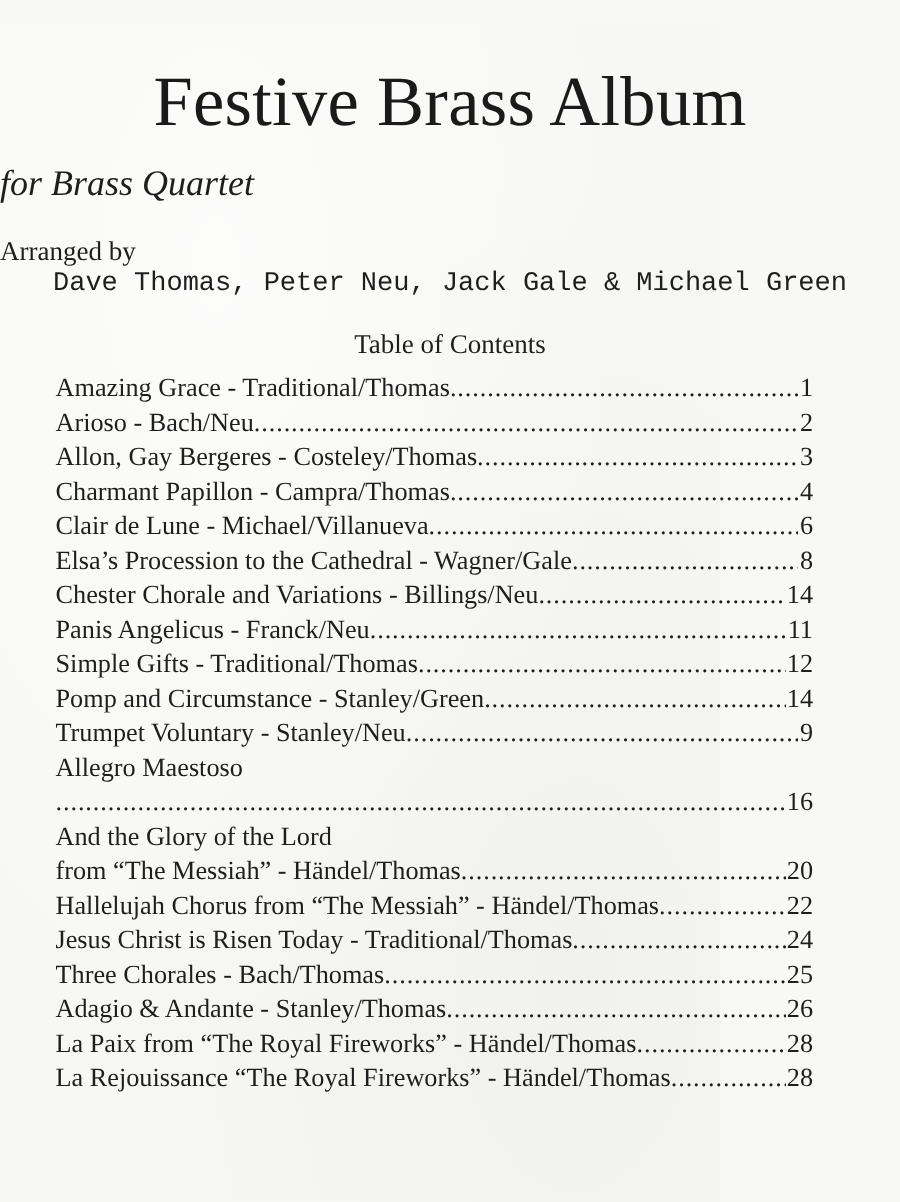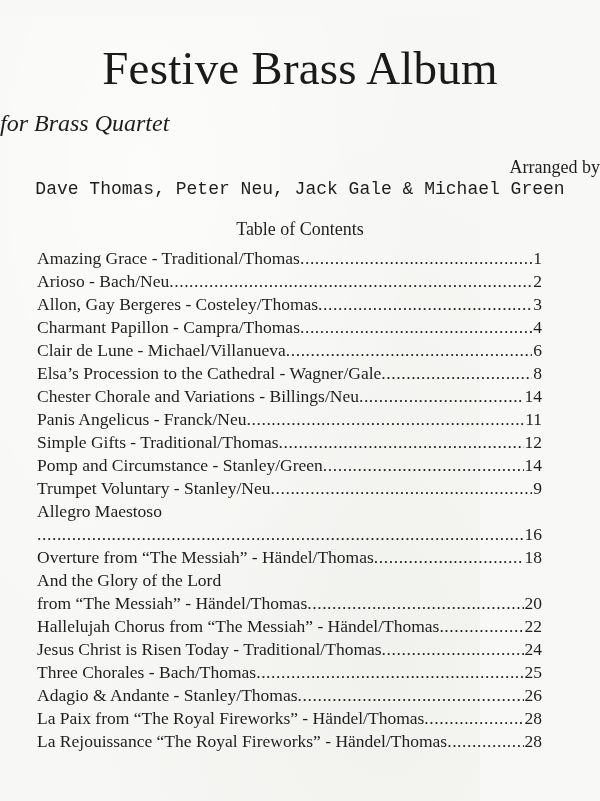--- a/index.html
+++ b/index.html
@@ -41,21 +41,21 @@
       text-align: left;
       font-style: italic;
       font-size: 24px;
       line-height: 30px;
       color: #1e1e1e;
     }
     .arranged-by {
       position: absolute;
       left: 0; width: 600px;
       top: 140px;
-      text-align: right;
+      text-align: left;
       font-size: 18px;
       line-height: 22px;
     }
     .arrangers {
       position: absolute;
       left: 0; width: 600px;
       top: 162px;
       text-align: center;
       font-size: 18px;
       line-height: 22px;
@@ -172,25 +172,20 @@
         <span class="toc-dots"></span>
         <span class="toc-page">9</span>
       </li>
       <li class="toc-line continuation">
         <span class="toc-text">Allegro Maestoso</span>
       </li>
       <li class="toc-line">
         <span class="toc-dots"></span>
         <span class="toc-page">16</span>
       </li>
-      <li class="toc-line">
-        <span class="toc-text">Overture from “The Messiah” - Händel/Thomas </span>
-        <span class="toc-dots"></span>
-        <span class="toc-page">18</span>
-      </li>
       <li class="toc-line continuation">
         <span class="toc-text">And the Glory of the Lord</span>
       </li>
       <li class="toc-line">
         <span class="toc-text">from “The Messiah” - Händel/Thomas </span>
         <span class="toc-dots"></span>
         <span class="toc-page">20</span>
       </li>
       <li class="toc-line">
         <span class="toc-text">Hallelujah Chorus from “The Messiah” - Händel/Thomas</span>

